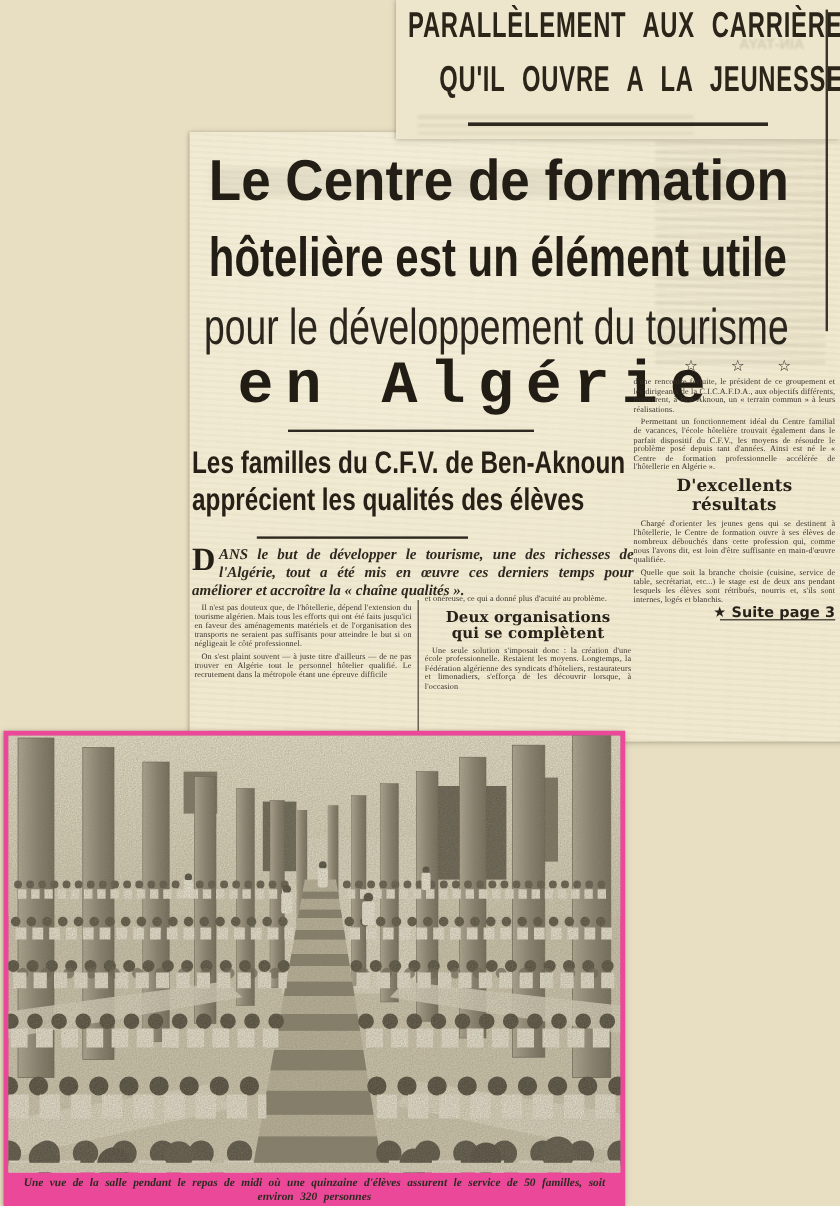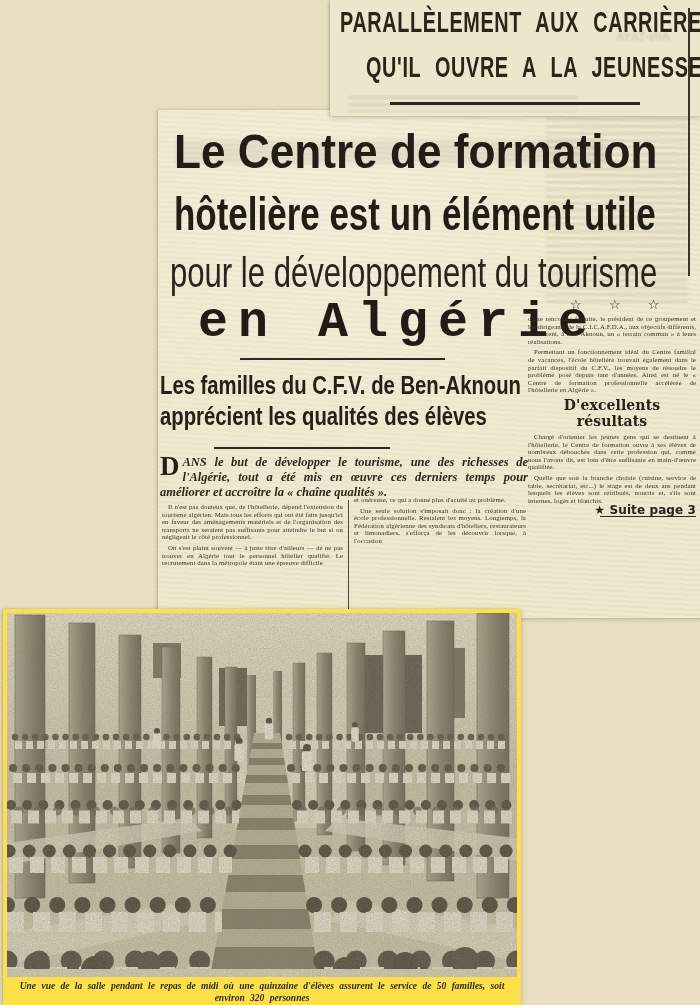--- a/index.html
+++ b/index.html
@@ -120,20 +120,24 @@
 
     <div class="abs bodycol" style="left:4px; top:393px; width:181px;">
       <p>Il n'est pas douteux que, de l'hôtellerie, dépend l'extension du tourisme algérien. Mais tous les efforts qui ont été faits jusqu'ici en faveur des aménagements matériels et de l'organisation des transports ne seraient pas suffisants pour atteindre le but si on négligeait le côté professionnel.</p>
       <p>On s'est plaint souvent — à juste titre d'ailleurs — de ne pas trouver en Algérie tout le personnel hôtelier qualifié. Le recrutement dans la métropole étant une épreuve difficile</p>
     </div>
 
     <div class="rule" style="left:190px; top:390px; width:1px; height:116px; background:#4a443a;"></div>
 
     <div class="abs bodycol" style="left:196px; top:386px; width:172px;">
       <p class="noindent">et onéreuse, ce qui a donné plus d'acuité au problème.</p>
+      <div class="mid-subhead">
+        <div>Deux organisations</div>
+        <div>qui se complètent</div>
+      </div>
       <p>Une seule solution s'imposait donc : la création d'une école professionnelle. Restaient les moyens. Longtemps, la Fédération algérienne des syndicats d'hôteliers, restaurateurs et limonadiers, s'efforça de les découvrir lorsque, à l'occasion</p>
     </div>
 
     <div class="abs bodycol" style="left:370px; top:205px; width:168px;">
       <p class="noindent">d'une rencontre fortuite, le président de ce groupement et les dirigeants de la C.I.C.A.F.D.A., aux objectifs différents, trouvèrent, à Ben-Aknoun, un « terrain commun » à leurs réalisations.</p>
       <p>Permettant un fonctionnement idéal du Centre familial de vacances, l'école hôtelière trouvait également dans le parfait dispositif du C.F.V., les moyens de résoudre le problème posé depuis tant d'années. Ainsi est né le « Centre de formation professionnelle accélérée de l'hôtellerie en Algérie ».</p>
       <div class="right-subhead">D'excellents résultats</div>
       <p>Chargé d'orienter les jeunes gens qui se destinent à l'hôtellerie, le Centre de formation ouvre à ses élèves de nombreux débouchés dans cette profession qui, comme nous l'avons dit, est loin d'être suffisante en main-d'œuvre qualifiée.</p>
       <p>Quelle que soit la branche choisie (cuisine, service de table, secrétariat, etc...) le stage est de deux ans pendant lesquels les élèves sont rétribués, nourris et, s'ils sont internes, logés et blanchis.</p>
       <div class="suite">
@@ -151,21 +155,21 @@
       <span class="condensed kicker-line" style="transform:scaleX(.66);">PARALLÈLEMENT AUX CARRIÈRES</span>
     </div>
     <div class="abs nowrap" style="left:36px; top:50px;">
       <span class="condensed kicker-line" style="transform:scaleX(.66);">QU'IL OUVRE A LA JEUNESSE</span>
     </div>
     <div class="rule" style="left:60px; top:102px; width:250px; height:2.5px;"></div>
   </div>
 
   <div class="rule" style="left:688px; top:8px; width:1.5px; height:268px; background:#3a342a;"></div>
 
-  <div class="paper" style="left:3px; top:609px; width:518px; height:396px; background:#fde047;">
+  <div class="paper" style="left:3px; top:609px; width:518px; height:396px; background:#ec4899;">
 
     <svg style="position:absolute; left:4px; top:4px;" width="510" height="364" viewBox="0 0 510 364" xmlns="http://www.w3.org/2000/svg">
       <defs>
         <linearGradient id="gSky" x1="0" y1="0" x2="0" y2="1">
           <stop offset="0" stop-color="#e9e2cb"></stop>
             <stop offset="1" stop-color="#cfc7ae"></stop>
         </linearGradient>
         <linearGradient id="gCol" x1="0" y1="0" x2="1" y2="0">
           <stop offset="0" stop-color="#aaa28c"></stop>
             <stop offset=".55" stop-color="#7c7461"></stop>

